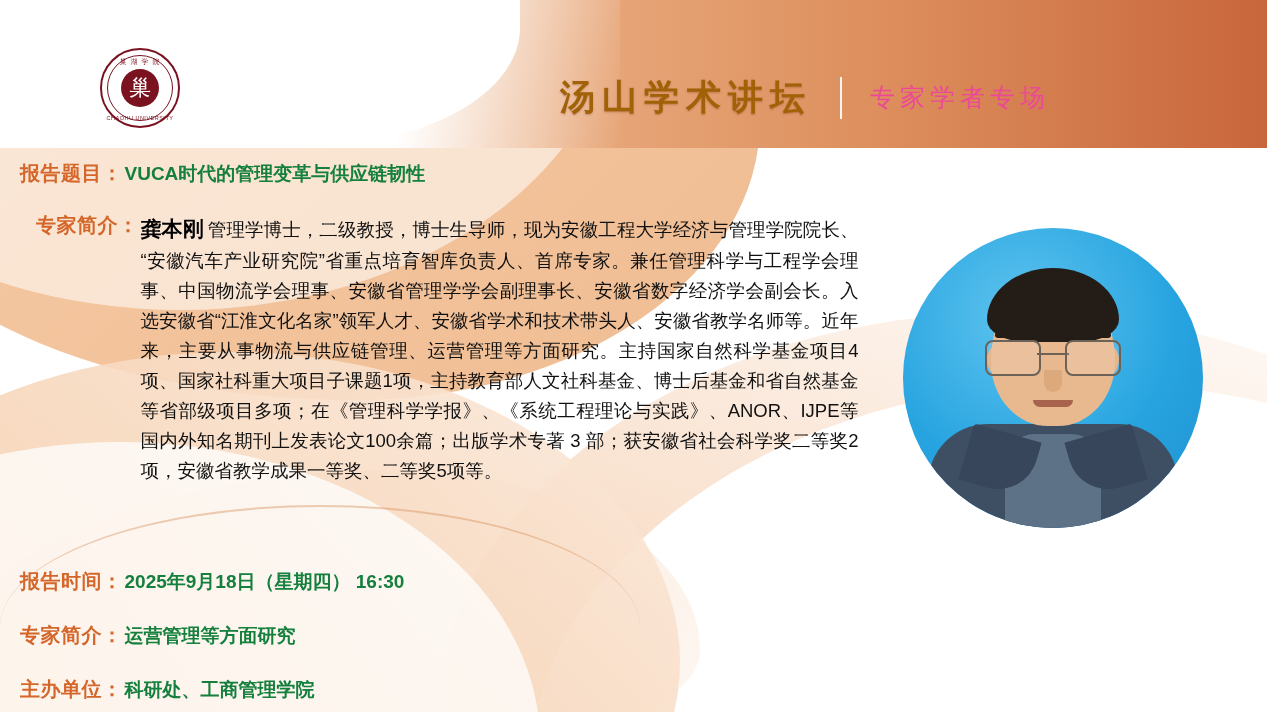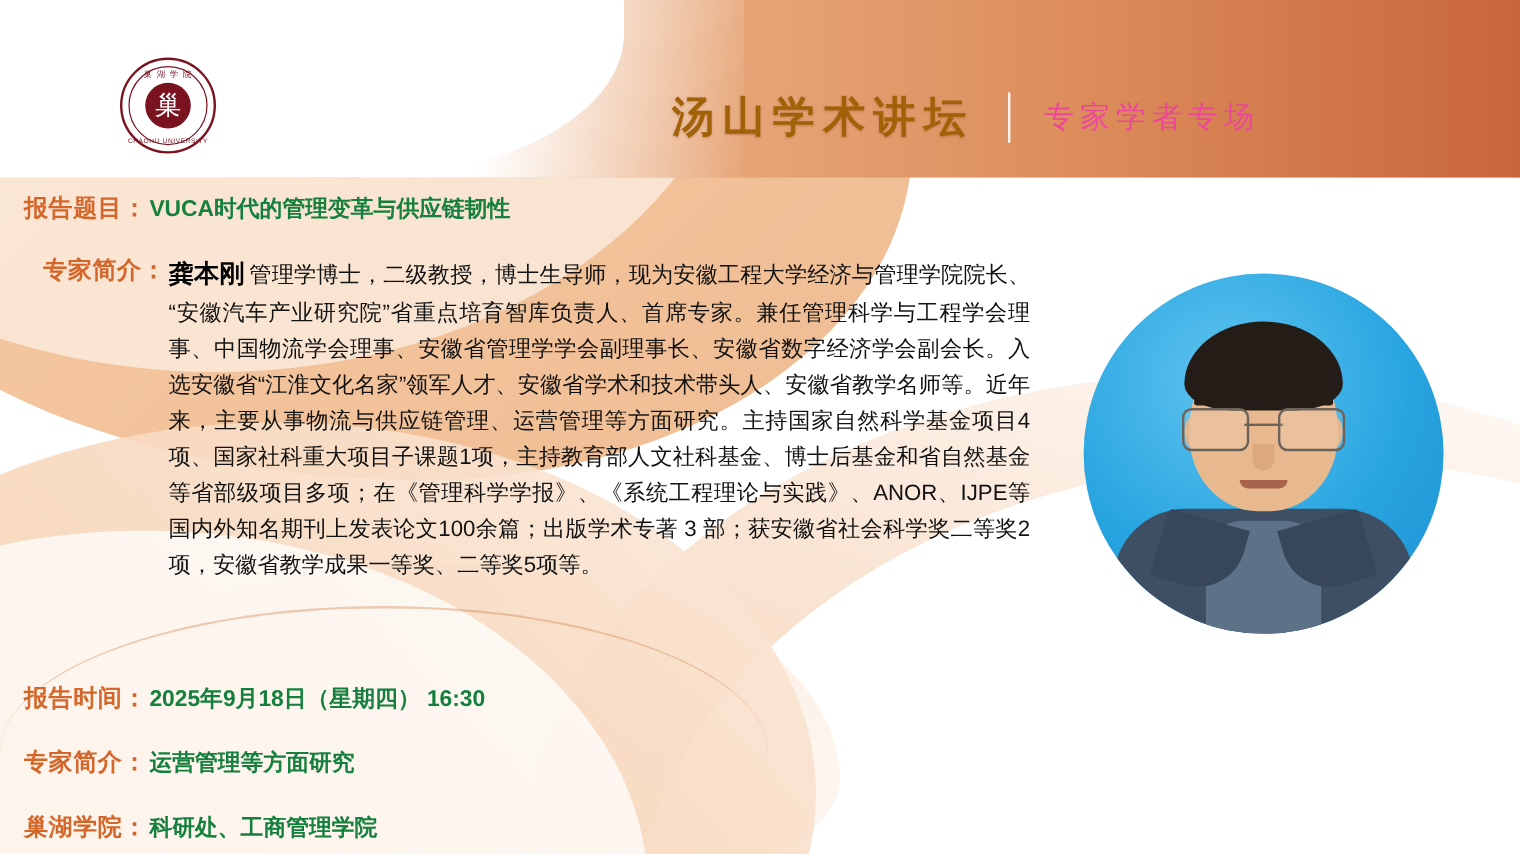--- a/index.html
+++ b/index.html
@@ -524,17 +524,17 @@
     <span class="label">报告时间：</span>
     <span class="value-bold">2025年9月18日（星期四） 16:30</span>
   </div>
 
   <div class="row-place">
     <span class="label">专家简介：</span>
     <span class="value-bold">运营管理等方面研究</span>
   </div>
 
   <div class="row-org">
-    <span class="label">巢湖学院：</span>
+    <span class="label">主办单位：</span>
     <span class="value-bold">科研处、工商管理学院</span>
   </div>
 
 </div>
 
 </body></html>

